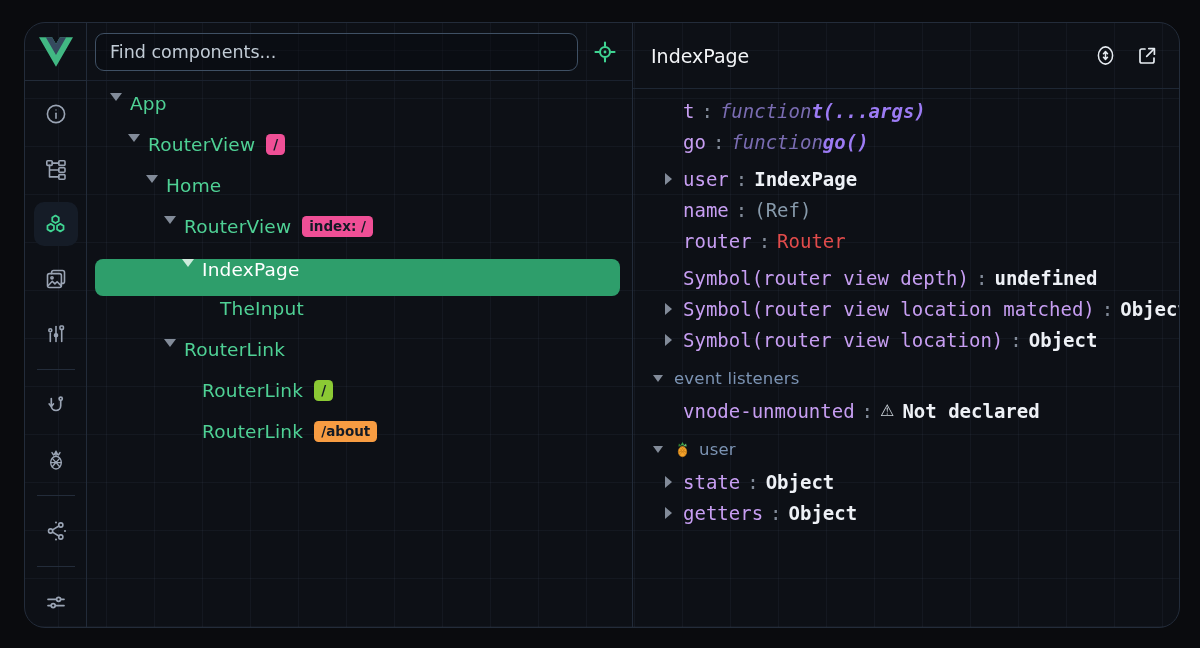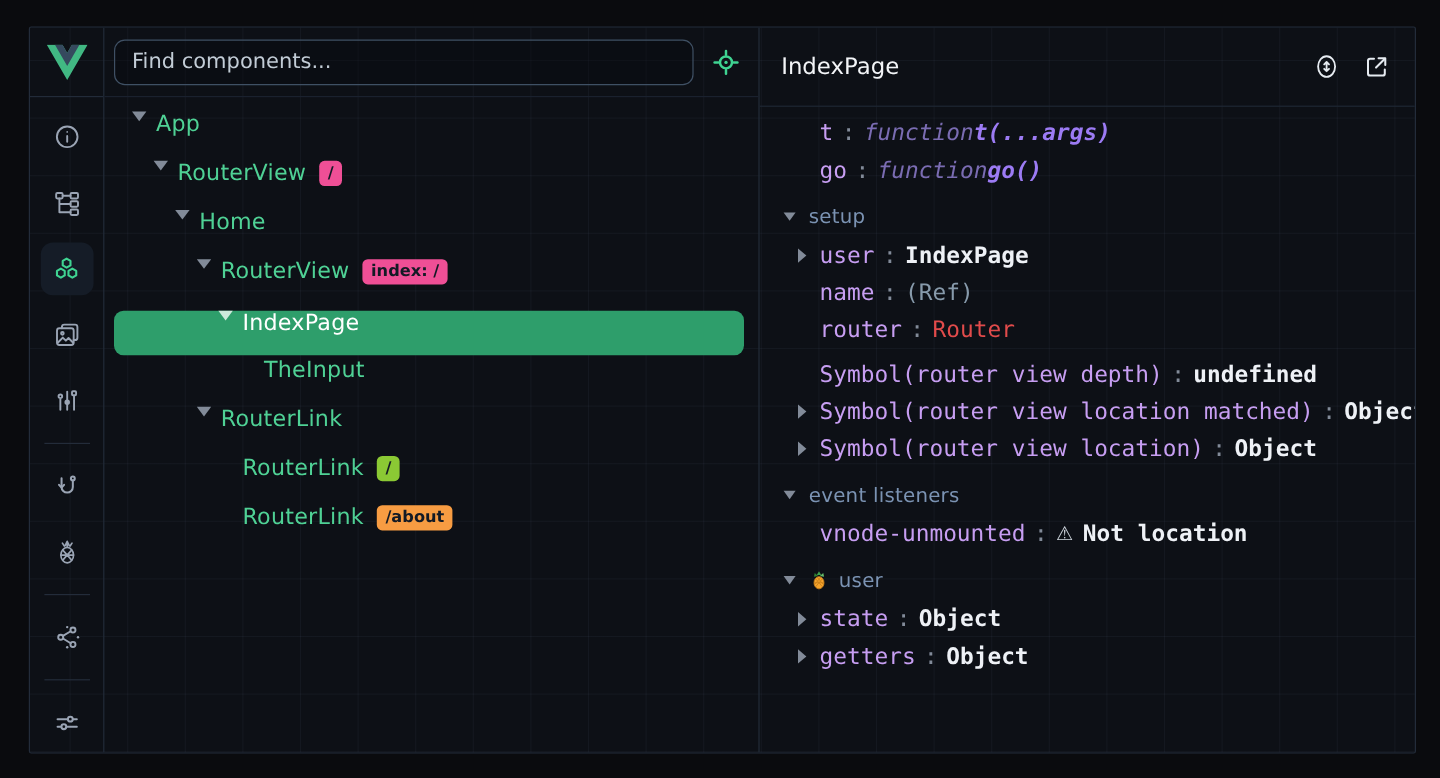--- a/index.html
+++ b/index.html
@@ -14,21 +14,21 @@
 
   .app {
     position:absolute; left:24px; top:22px; width:1156px; height:606px;
     background-color:#0d1016;
     background-image:
       linear-gradient(rgba(136,156,196,0.06) 1px, transparent 1px),
       linear-gradient(90deg, rgba(136,156,196,0.06) 1px, transparent 1px);
     background-size:48px 48px;
     background-position:33px 27px;
     border:1px solid #232c3a;
-    border-radius:2px;
+    border-radius:21px;
     display:flex;
     overflow:hidden;
   }
 
   
   .rail { width:62px; flex:none; border-right:1px solid #222b39; display:flex; flex-direction:column; }
   .logo-cell { height:58px; flex:none; border-bottom:1px solid #222b39; display:flex; align-items:center; justify-content:center; }
   .rail-nav { flex:1; display:flex; flex-direction:column; align-items:center; padding-top:11px; }
   .rail-btn {
     width:44px; height:44px; margin-bottom:11px; border-radius:10px;
@@ -322,24 +322,20 @@
             </div>
             <div class="prop-row">
               <span class="arrow-box"></span>
               <span class="prop-key">go</span>
               <span class="prop-colon">:</span>
               <span class="v-kw">function </span>
               <span class="v-sig">go()</span>
             </div>
           </div>
           <div class="section">
-            <div class="sec-header">
-              <span class="tri-down"></span>
-              <span class="sec-title">setup</span>
-            </div>
             <div class="prop-row">
               <span class="arrow-box">
                 <span class="tri-right"></span>
               </span>
               <span class="prop-key">user</span>
               <span class="prop-colon">:</span>
               <span class="v-white">IndexPage</span>
             </div>
             <div class="prop-row">
               <span class="arrow-box"></span>
@@ -381,21 +377,21 @@
           <div class="section">
             <div class="sec-header">
               <span class="tri-down"></span>
               <span class="sec-title">event listeners</span>
             </div>
             <div class="prop-row">
               <span class="arrow-box"></span>
               <span class="prop-key">vnode-unmounted</span>
               <span class="prop-colon">:</span>
               <span class="warn-glyph">⚠</span>
-              <span class="v-white">Not location</span>
+              <span class="v-white">Not declared</span>
             </div>
           </div>
           <div class="section">
             <div class="sec-header">
               <span class="tri-down"></span>
               <span class="icn sec-emoji">
                 <svg width="17" height="17" viewBox="0 0 24 24">
                   <path d="M12 1.5L14.6 6H9.4z" fill="#3fa34d"></path>
                   <path d="M7 3.5L11 7.2 6 7.8z" fill="#2e7d32"></path>
                   <path d="M17 3.5L13 7.2l5 .6z" fill="#66bb6a"></path>

